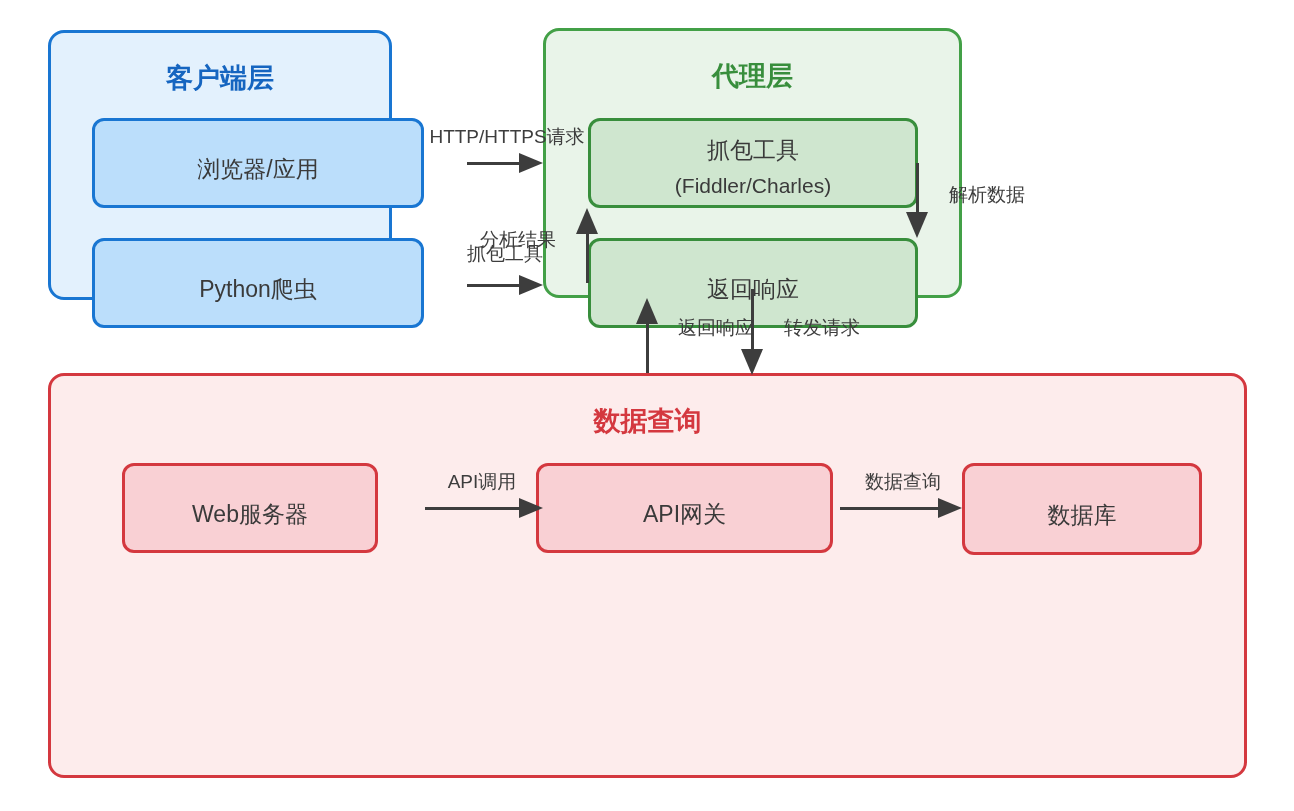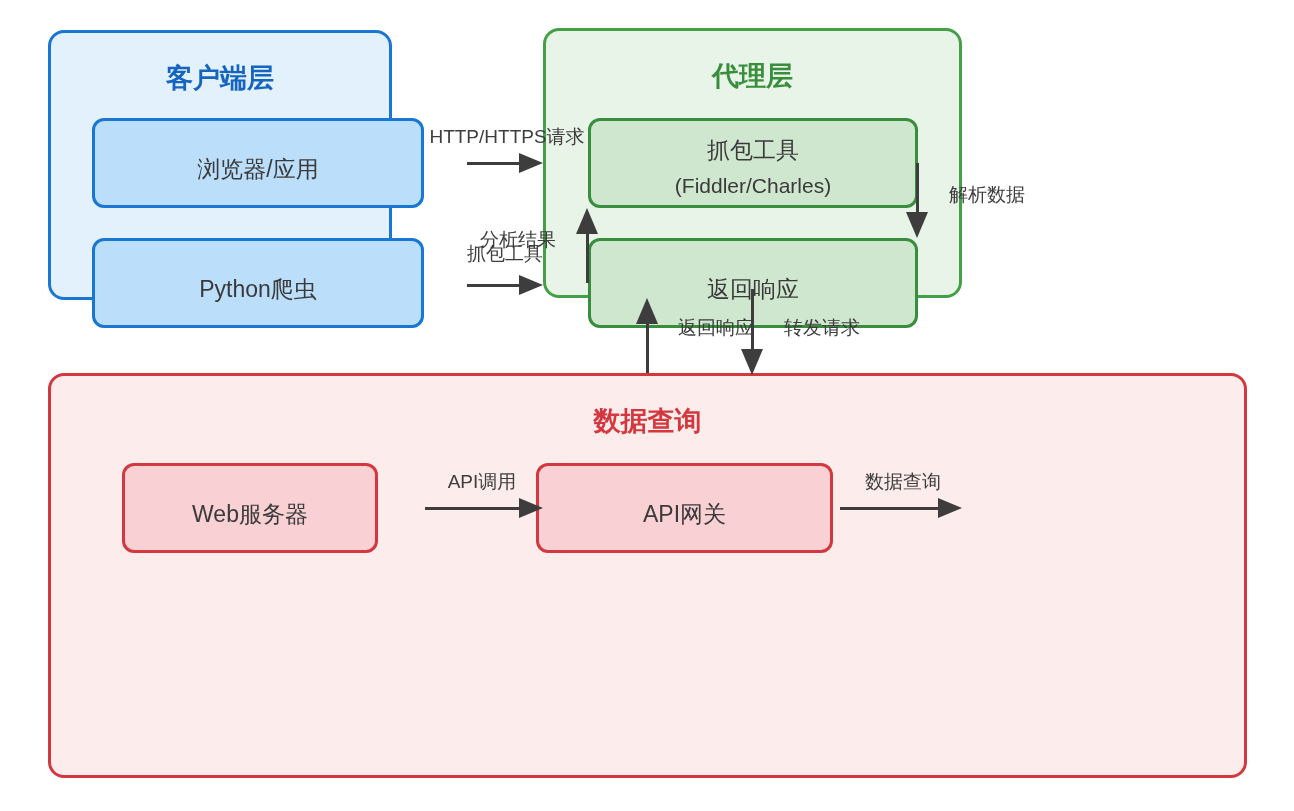--- a/index.html
+++ b/index.html
@@ -77,20 +77,23 @@
   <div class="node green n-engine">
     <span>返回响应</span>
   </div>
 
   <div class="node red n-web">
     <span>Web服务器</span>
   </div>
   <div class="node red n-gateway">
     <span>API网关</span>
   </div>
+  <div class="node red n-db">
+    <span>数据库</span>
+  </div>
 
   <div>
     <div class="line-h" style="left:467px;top:162px;width:52px;"></div>
     <div class="head right" style="left:519px;top:153px;"></div>
   </div>
   <div class="edge-label" style="left:507px;top:124px;">HTTP/HTTPS请求</div>
 
   <div>
     <div class="line-h" style="left:467px;top:284px;width:52px;"></div>
     <div class="head right" style="left:519px;top:275px;"></div>

